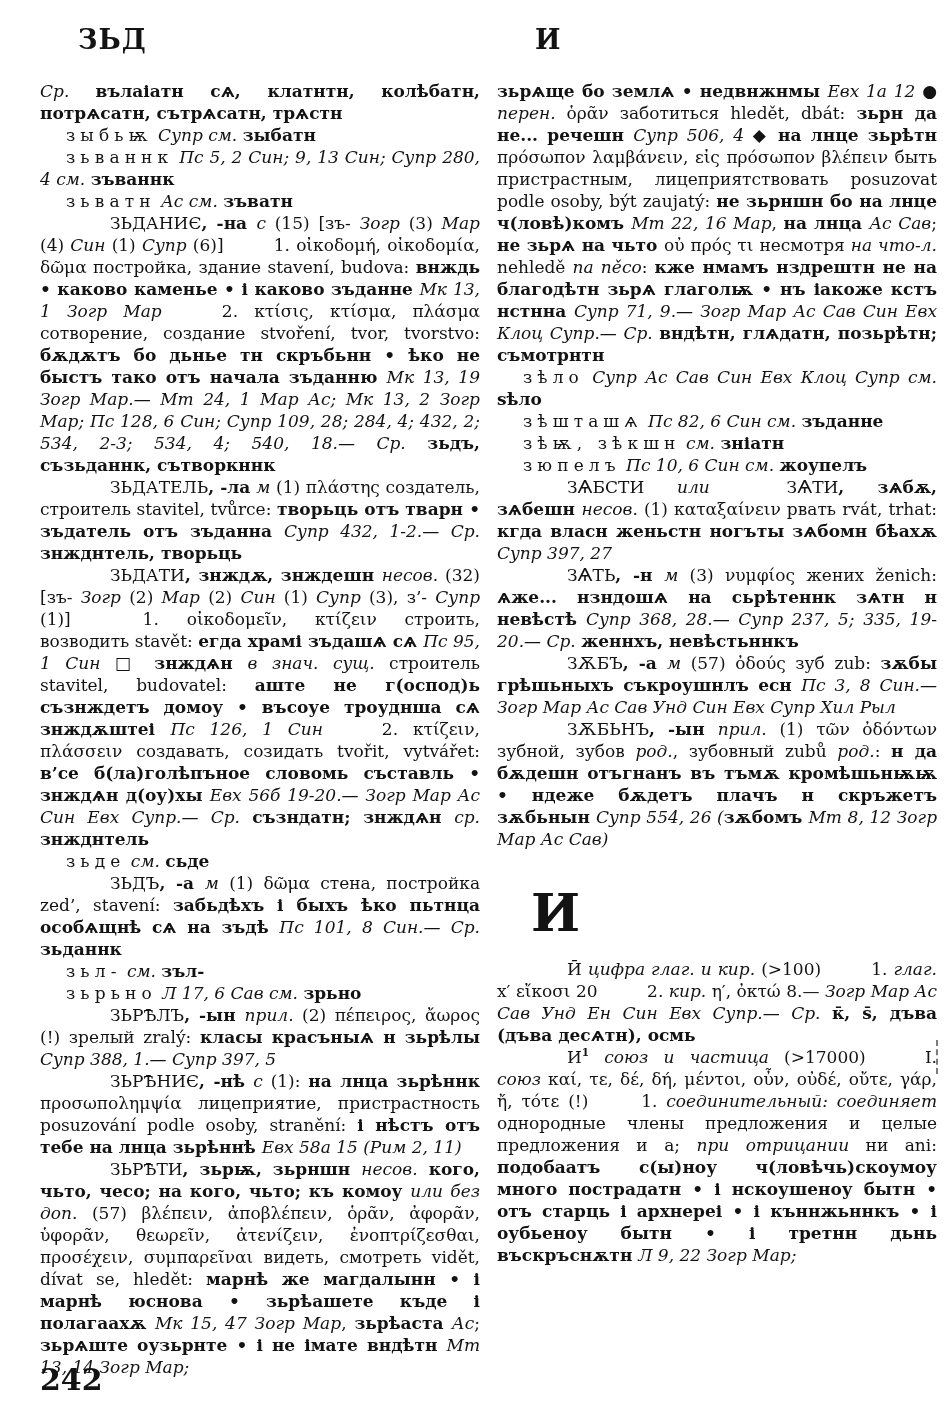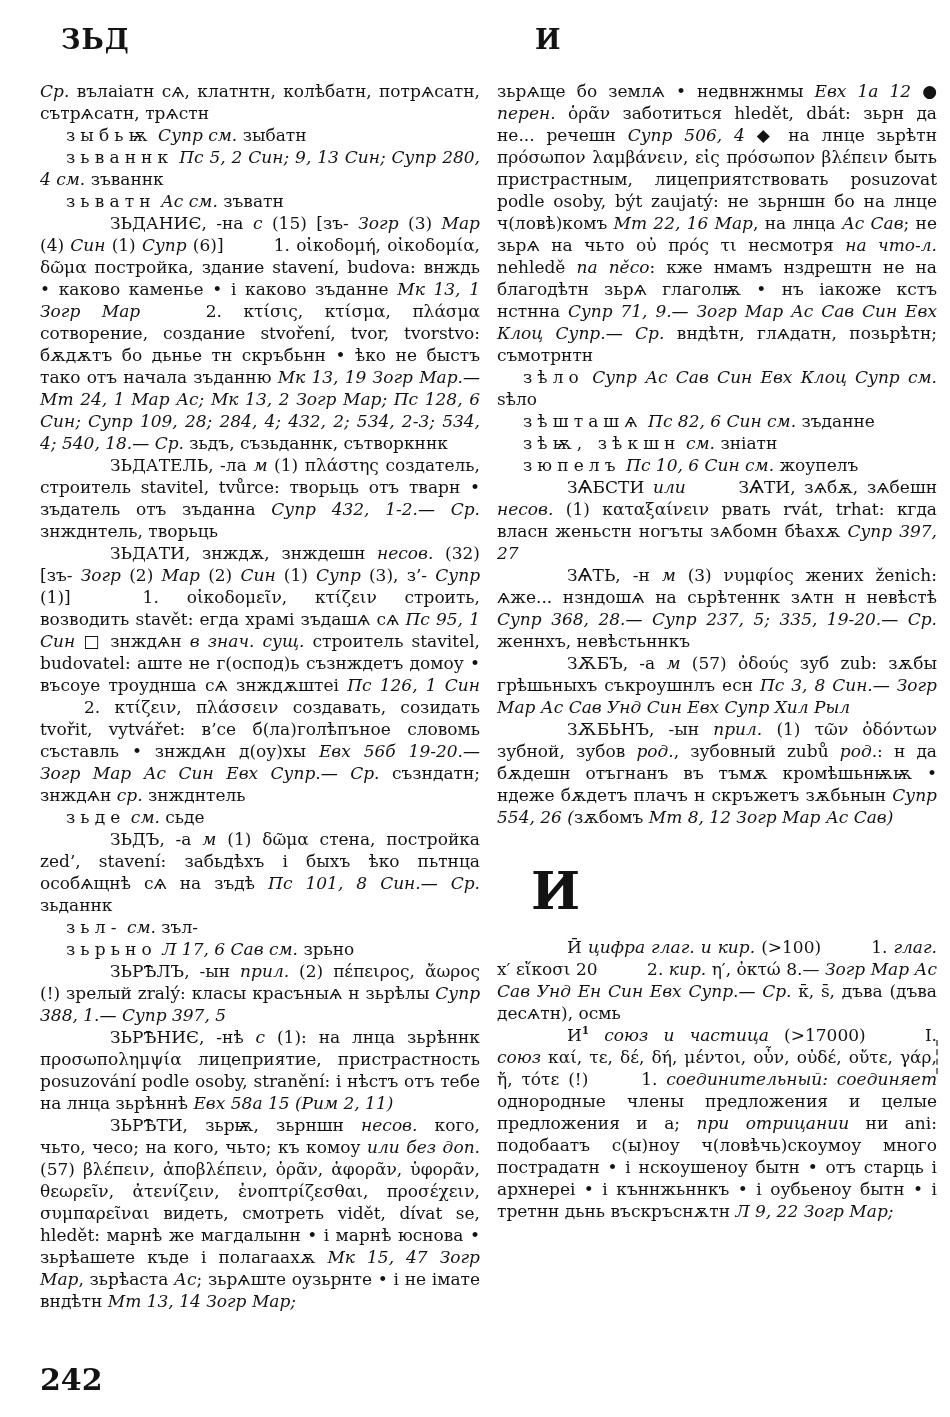--- a/index.html
+++ b/index.html
@@ -11,34 +11,34 @@
     color:#131313;
     position:relative;
     overflow:hidden;
   }
   .page{position:absolute;inset:0;overflow:hidden;}
   .running-head{
     position:absolute;top:24px;
     font-size:27px;font-weight:700;
     letter-spacing:1px;
   }
-  .running-head.left{left:61px;}
+  .running-head.left{left:78px;}
   .running-head.right{left:535px;}
   .column{
     position:absolute;top:80px;width:440px;
     font-size:17px;line-height:22px;
     text-align:justify;
   }
   #col-left{left:40px;}
   #col-right{left:497px;}
   .para{margin:0;text-indent:26px;}
   .para.cont{text-indent:0;}
   .run-i{font-style:italic;}
   .run-b{font-weight:400;margin-left:44px;}
-  .run-ocs{font-weight:400;}
+  .run-ocs{font-weight:700;}
   .run-sp{font-weight:400;letter-spacing:0.30em;}
   .run-g{font-weight:400;}
   .run-sup{vertical-align:super;font-size:0.62em;font-weight:700;line-height:0;}
   .section-letter{
     font-size:52px;line-height:54px;font-weight:700;
     margin:36px 0 18px 34px;
     text-indent:0;text-align:left;
   }
   .page-number{
     position:absolute;left:40px;top:1362px;

